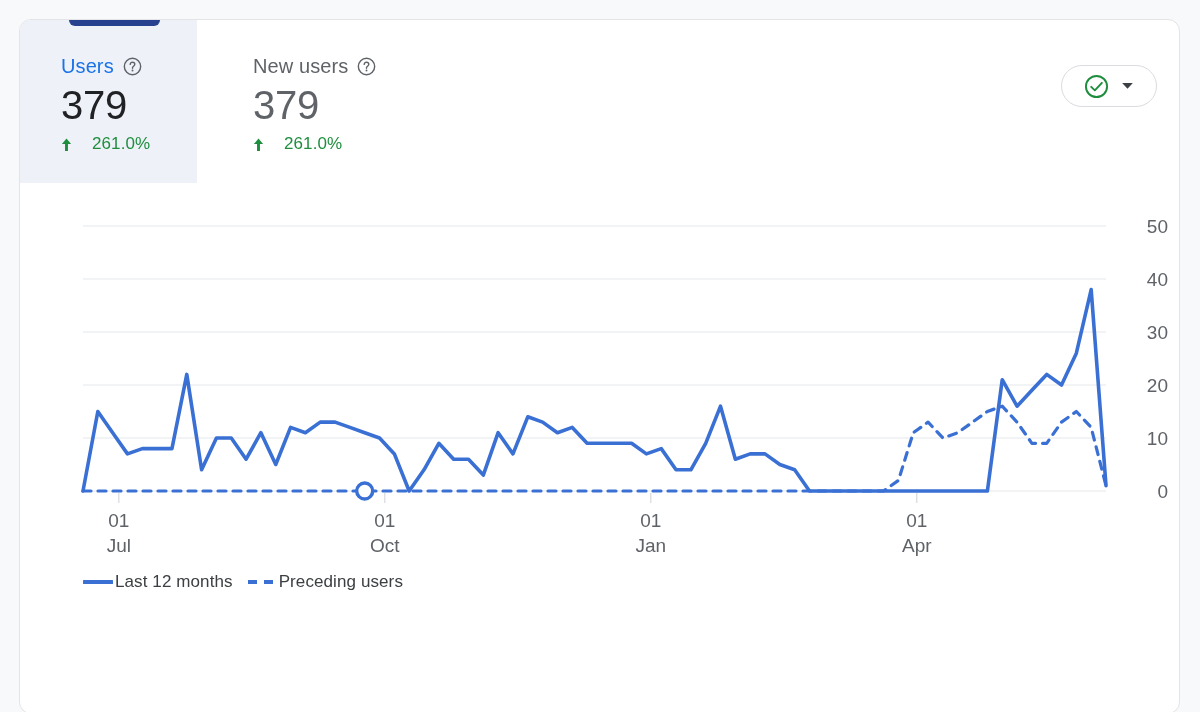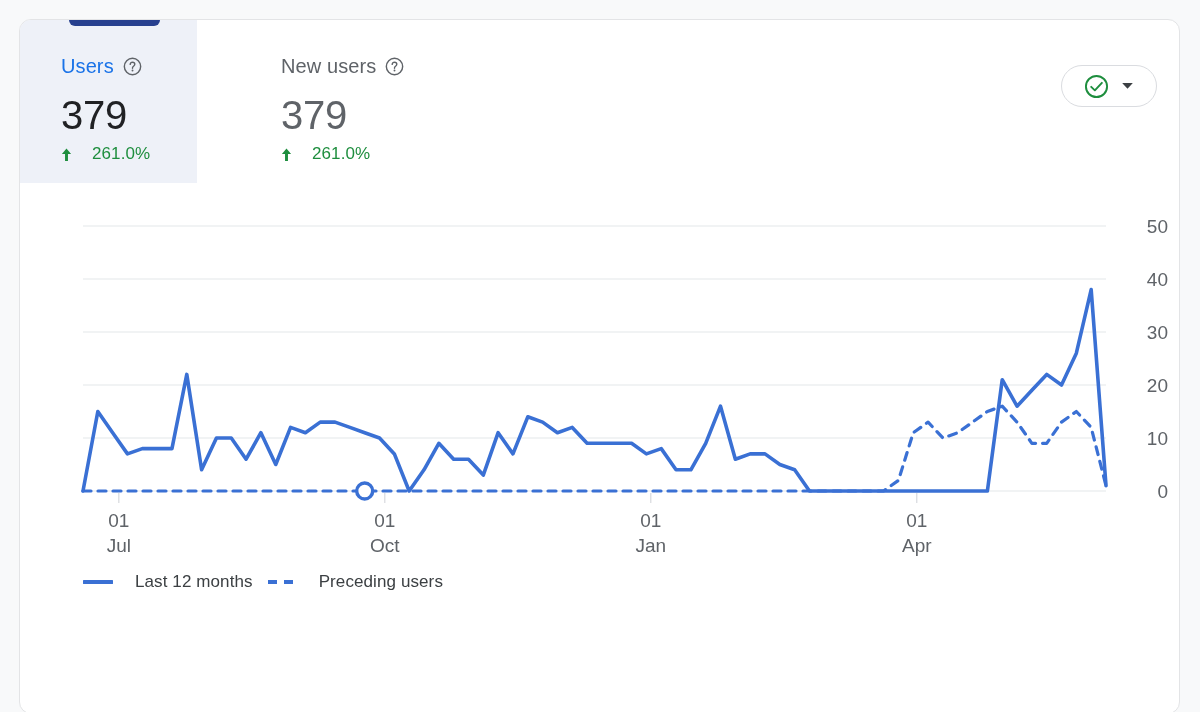--- a/index.html
+++ b/index.html
@@ -71,21 +71,21 @@
   .metric-tab.active .metric-label {
     color: #1a73e8;
   }
   .help-icon {
     width: 19px;
     height: 19px;
     flex: 0 0 auto;
     display: block;
   }
   .metric-value {
-    margin-top: 14px;
+    margin-top: 4px;
     font-size: 40px;
     line-height: 46px;
     color: #202124;
     letter-spacing: -0.3px;
   }
   .metric-tab.inactive .metric-value {
     color: #5f6368;
   }
   .metric-delta {
     margin-top: 6px;
@@ -95,21 +95,21 @@
     align-items: center;
     gap: 20px;
     letter-spacing: .1px;
   }
   .delta-arrow {
     width: 11px;
     height: 15px;
     display: block;
   }
   .metric-tab.inactive {
-    padding-left: 84px;
+    padding-left: 56px;
     width: 210px;
   }
 
   
   .status-pill {
     position: absolute;
     right: 22px;
     top: 45px;
     width: 96px;
     height: 42px;
@@ -139,21 +139,21 @@
     position: absolute;
     left: 63px;
     top: 552px;
     display: flex;
     align-items: center;
     gap: 14px;
   }
   .legend-item {
     display: flex;
     align-items: center;
-    gap: 22px;
+    gap: 2px;
   }
   .legend-text {
     font-size: 17px;
     color: #3c4043;
     letter-spacing: .1px;
     white-space: nowrap;
   }
   .legend-swatch { display: block; }
 </style>
 </head>

